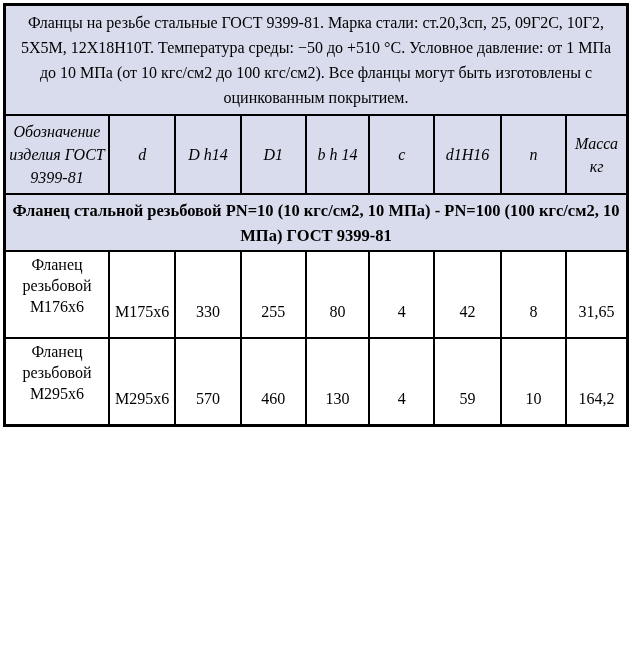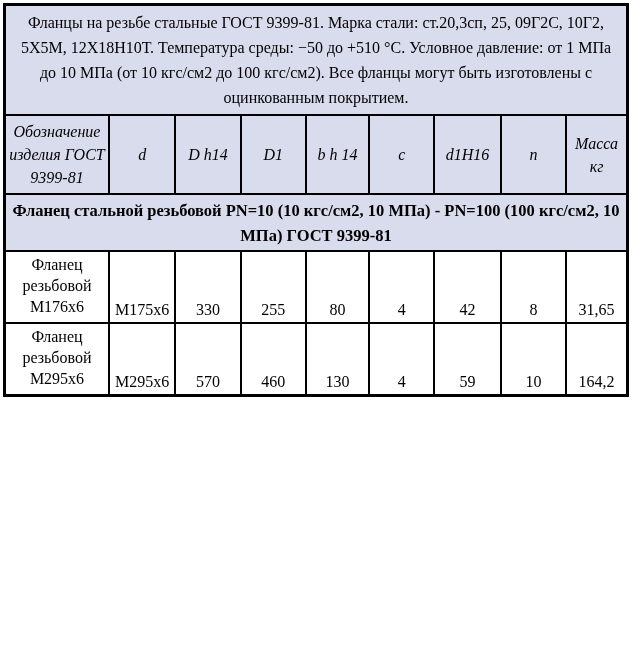--- a/index.html
+++ b/index.html
@@ -56,25 +56,25 @@
     height: 57px;
     vertical-align: middle;
     padding: 2px 6px;
   }
   
   tr.datarow td {
     background: #ffffff;
     font-size: 16px;
     vertical-align: bottom;
     height: 65px;
-    padding: 0 1px 3px 1px;
+    padding: 0 1px 16px 1px;
   }
   tr.datarow td.namecell {
     line-height: 21px;
-    padding: 2px 3px 5px 3px;
+    padding: 2px 3px 20px 3px;
   }
 </style>
 </head>
 <body>
 
 <div class="page">
   <table class="doc">
     <colgroup>
       <col style="width:104px">
       <col style="width:66px">

